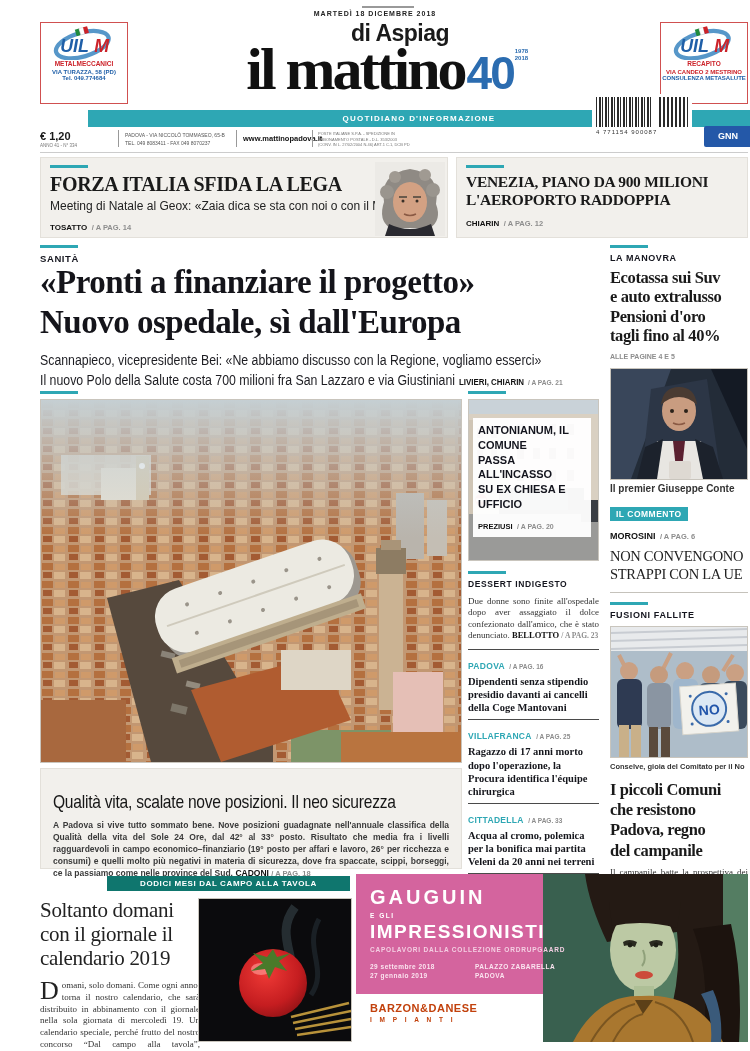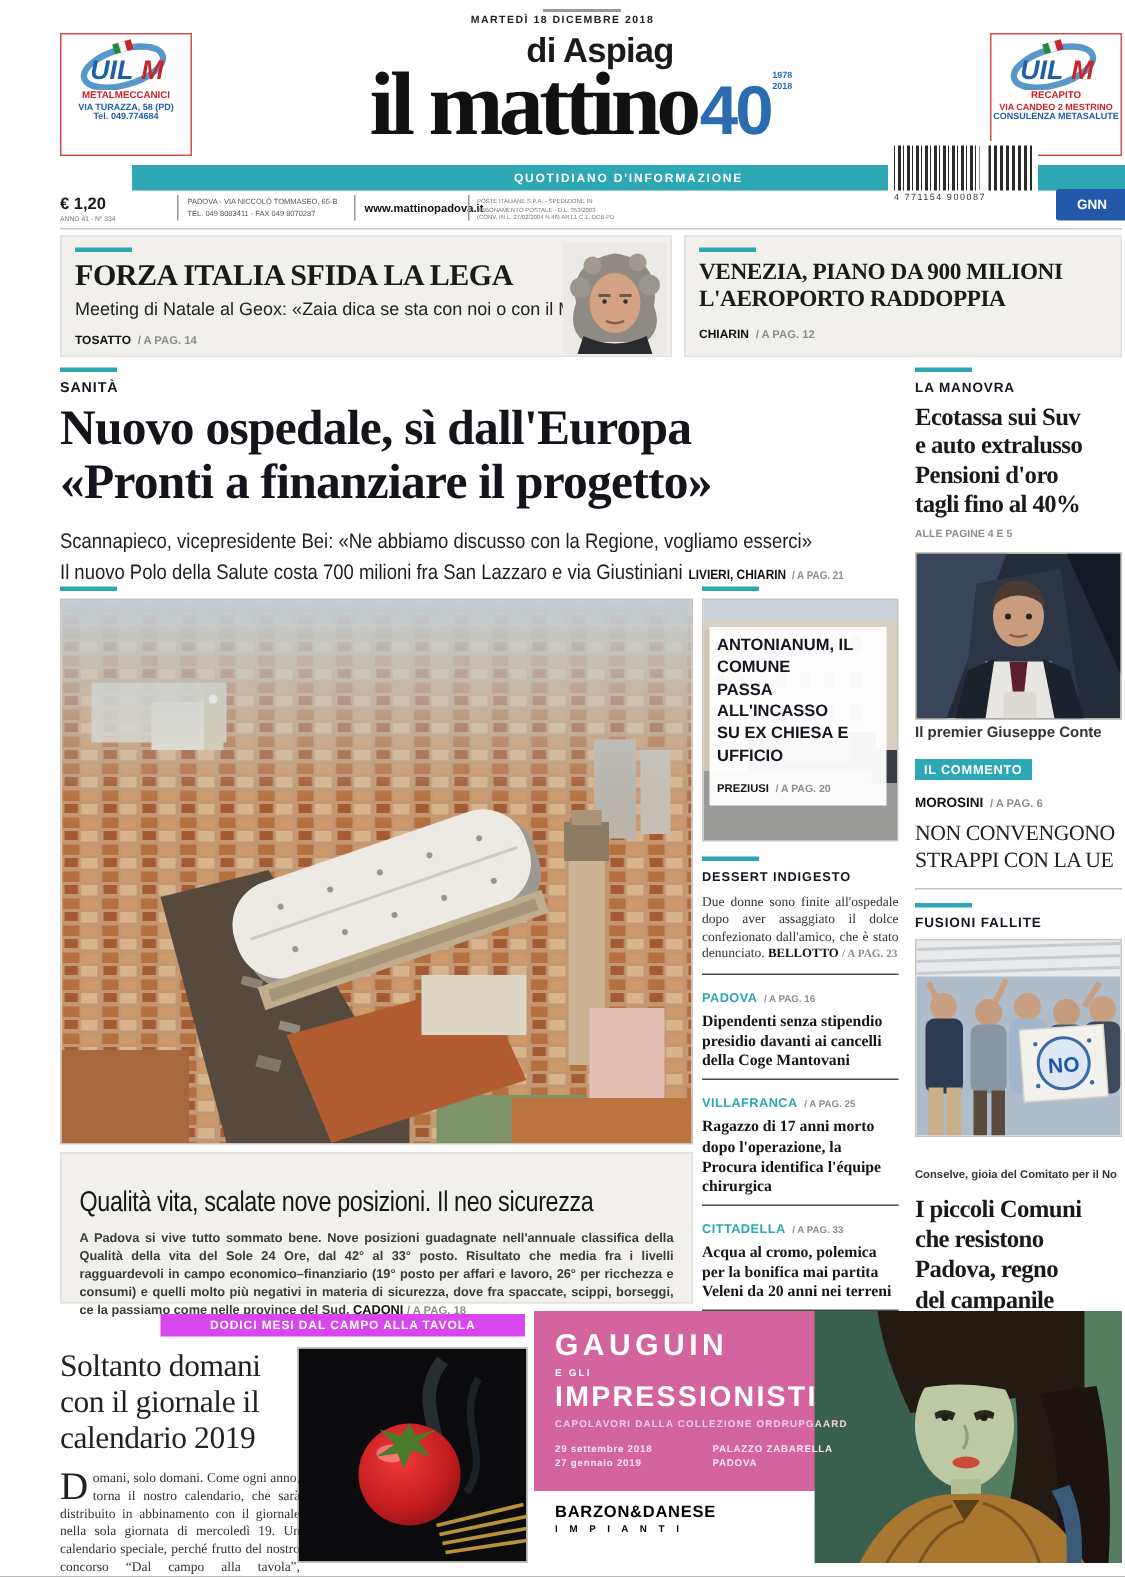--- a/index.html
+++ b/index.html
@@ -129,22 +129,22 @@
     <div class="tbar"></div>
     <div class="serif preline" style="font-size:15.5px;font-weight:900;letter-spacing:-.3px;line-height:1.15;">VENEZIA, PIANO DA 900 MILIONI
 L'AEROPORTO RADDOPPIA</div>
     <div style="margin-top:3px;"><span class="byl">CHIARIN</span>
       <span class="pg">/ A PAG. 12</span></div>
   </div>
 
   <div class="abs" style="top:245px;left:40px;width:565px;">
     <div class="tbar"></div>
     <div class="kicker">SANITÀ</div>
+    <div class="serif" style="font-size:33px;font-weight:900;letter-spacing:-.5px;line-height:1.1;color:#14141a;">«Pronti a finanziare il progetto»</div>
     <div class="serif" style="font-size:33px;font-weight:900;letter-spacing:-.5px;line-height:1.1;margin-top:4px;color:#14141a;">Nuovo ospedale, sì dall'Europa</div>
-    <div class="serif" style="font-size:33px;font-weight:900;letter-spacing:-.5px;line-height:1.1;color:#14141a;">«Pronti a finanziare il progetto»</div>
     <div style="margin-top:10px;">
       <span class="cond deck">Scannapieco, vicepresidente Bei: «Ne abbiamo discusso con la Regione, vogliamo esserci»</span>
     </div>
     <div style="margin-top:2px;">
       <span class="cond">
         <span class="deck">Il nuovo Polo della Salute costa 700 milioni fra San Lazzaro e via Giustiniani</span>
         <span class="byl" style="font-size:9px;">LIVIERI, CHIARIN</span>
         <span class="pg">/ A PAG. 21</span>
       </span>
     </div>
@@ -362,34 +362,34 @@
         <g transform="rotate(-4 96 80)">
           <rect x="70" y="58" width="56" height="48" fill="#f2f1ec" stroke="#d8d5cc"></rect>
           <circle cx="98" cy="82" r="17" fill="#dce8f4" stroke="#3a6aaa" stroke-width="2"></circle>
           <text x="98" y="88" font-size="14" font-weight="bold" fill="#2255aa" text-anchor="middle" font-family="Liberation Sans,sans-serif">NO</text>
           <circle cx="80" cy="68" r="1.5" fill="#3a6aaa"></circle>
             <circle cx="116" cy="68" r="1.5" fill="#3a6aaa"></circle>
             <circle cx="80" cy="96" r="1.5" fill="#3a6aaa"></circle>
             <circle cx="116" cy="96" r="1.5" fill="#3a6aaa"></circle>
         </g>
       </svg>
-      <div style="font-size:7.5px;font-weight:bold;color:#333;margin-top:20px;">Conselve, gioia del Comitato per il No</div>
+      <div style="font-size:7.5px;font-weight:bold;color:#333;margin-top:4px;">Conselve, gioia del Comitato per il No</div>
       <div class="serif preline" style="font-size:16.5px;font-weight:900;letter-spacing:-.4px;line-height:1.22;margin-top:9px;">I piccoli Comuni
 che resistono
 Padova, regno
 del campanile</div>
       <div class="serif" style="font-size:9px;color:#333;line-height:1.25;text-align:justify;margin-top:6px;">
         <span>Il campanile batte la prospettiva dei finanziamenti. A Padova falliscono le fusioni fra Comuni. /</span>
         <span class="byl" style="font-size:8.5px;">CESARO, STIEVANO, TOSATTO</span>
         <span class="pg">/ PAGINE 2 E 3</span>
       </div>
     </div>
   </div>
 
-  <div class="abs" style="top:876px;left:107px;width:243px;height:15px;background:#d946ef;color:#fff;font-size:8px;font-weight:bold;letter-spacing:.6px;text-align:center;line-height:15px;">DODICI MESI DAL CAMPO ALLA TAVOLA</div>
+  <div class="abs" style="top:876px;left:107px;width:243px;height:15px;background:#0f766e;color:#fff;font-size:8px;font-weight:bold;letter-spacing:.6px;text-align:center;line-height:15px;">DODICI MESI DAL CAMPO ALLA TAVOLA</div>
   <div class="abs" style="top:898px;left:40px;width:160px;">
     <div class="serif" style="font-size:21px;letter-spacing:-.3px;line-height:1.15;color:#222;">Soltanto domani con il giornale il calendario 2019</div>
     <div class="serif" style="font-size:9px;color:#333;line-height:1.3;text-align:justify;margin-top:10px;">
       <span class="serif" style="float:left;font-size:26px;line-height:.85;padding-right:3px;color:#222;">D</span>
       <span>omani, solo domani. Come ogni anno, torna il nostro calendario, che sarà distribuito in abbinamento con il giornale nella sola giornata di mercoledì 19. Un calendario speciale, perché frutto del nostro concorso “Dal campo alla tavola”, realizzato con il sostegno del gruppo Aspiag.</span>
       
     </div>
   </div>
   <svg class="abs photo-frame" style="top:898px;left:198px;" width="152" height="142" viewBox="0 0 152 142">
     <rect width="152" height="142" fill="#0b0b0d"></rect>
@@ -440,19 +440,19 @@
         <div style="width:105px;">
           <div>29 settembre 2018</div>
             <div style="margin-top:2px;">27 gennaio 2019</div>
         </div>
         <div>
           <div>PALAZZO ZABARELLA</div>
             <div style="margin-top:2px;">PADOVA</div>
         </div>
       </div>
     </div>
-    <div class="abs" style="top:128px;left:14px;color:#000000;">
+    <div class="abs" style="top:128px;left:14px;color:#c2410c;">
       <div style="font-size:11px;font-weight:800;letter-spacing:.5px;">BARZON&amp;DANESE</div>
       <div style="font-size:6.5px;font-weight:bold;letter-spacing:3px;margin-top:2px;">I M P I A N T I</div>
     </div>
   </div>
 
 </div>
 
 </body></html>

